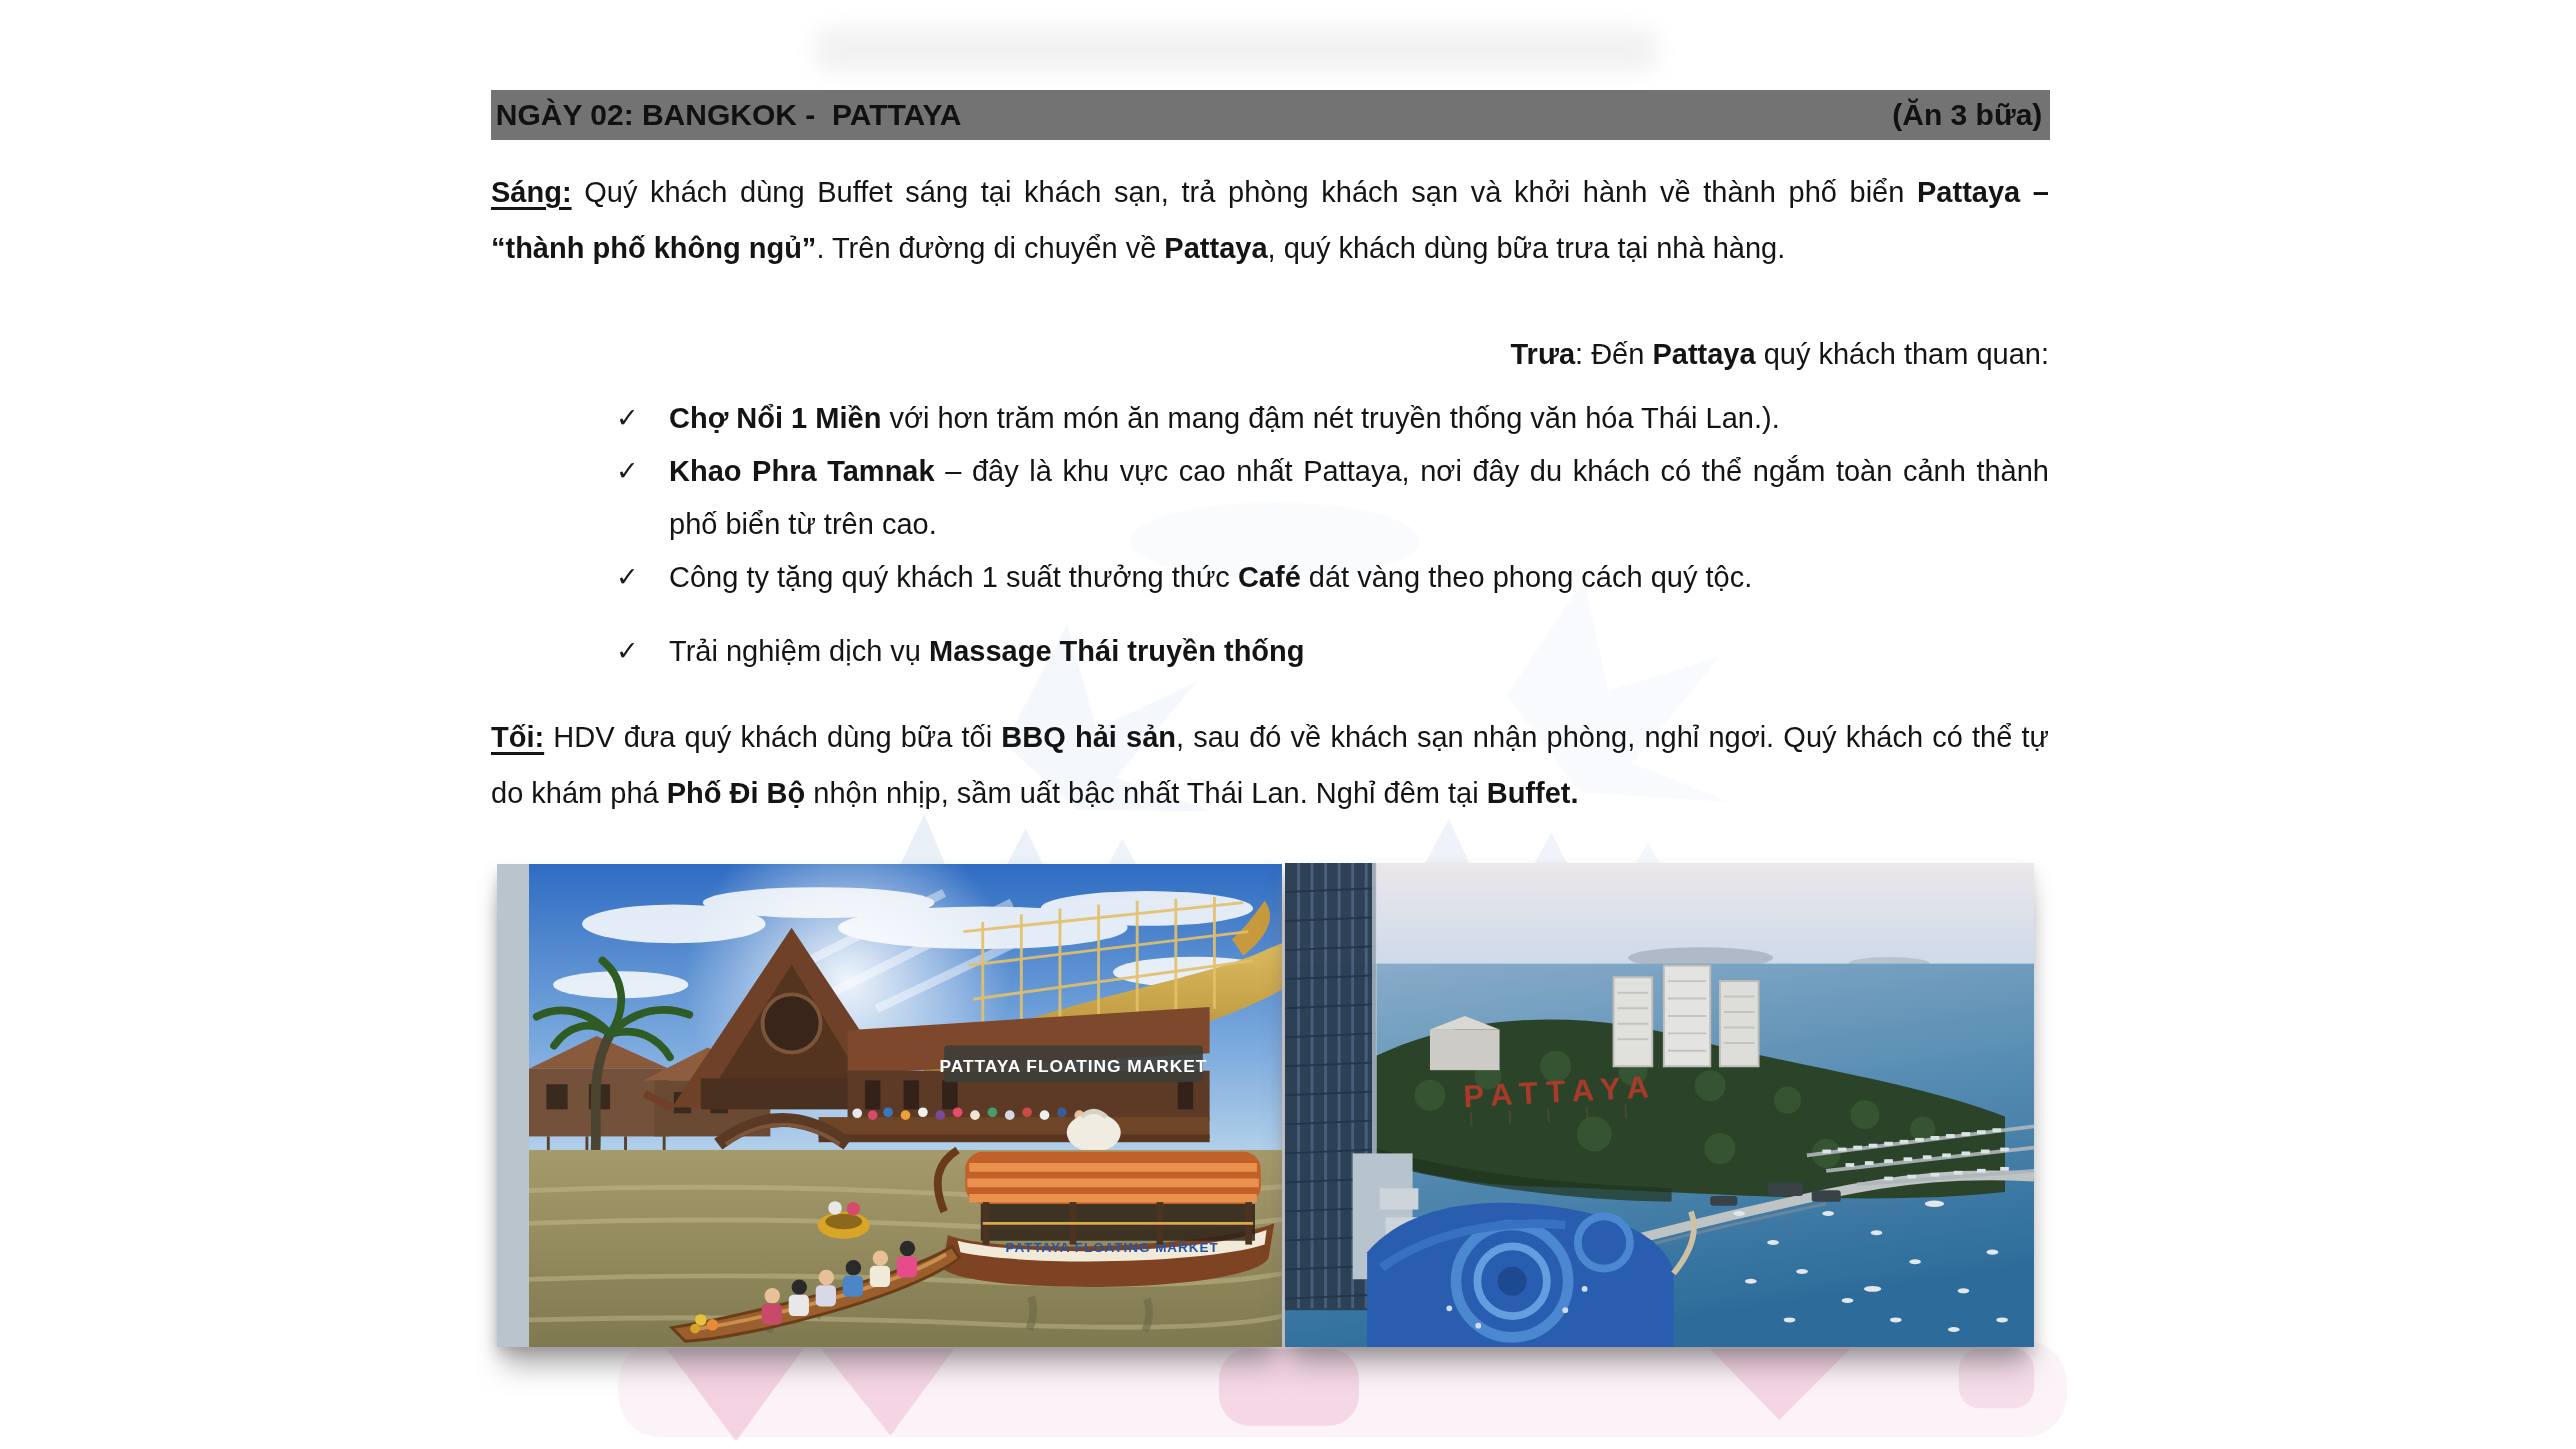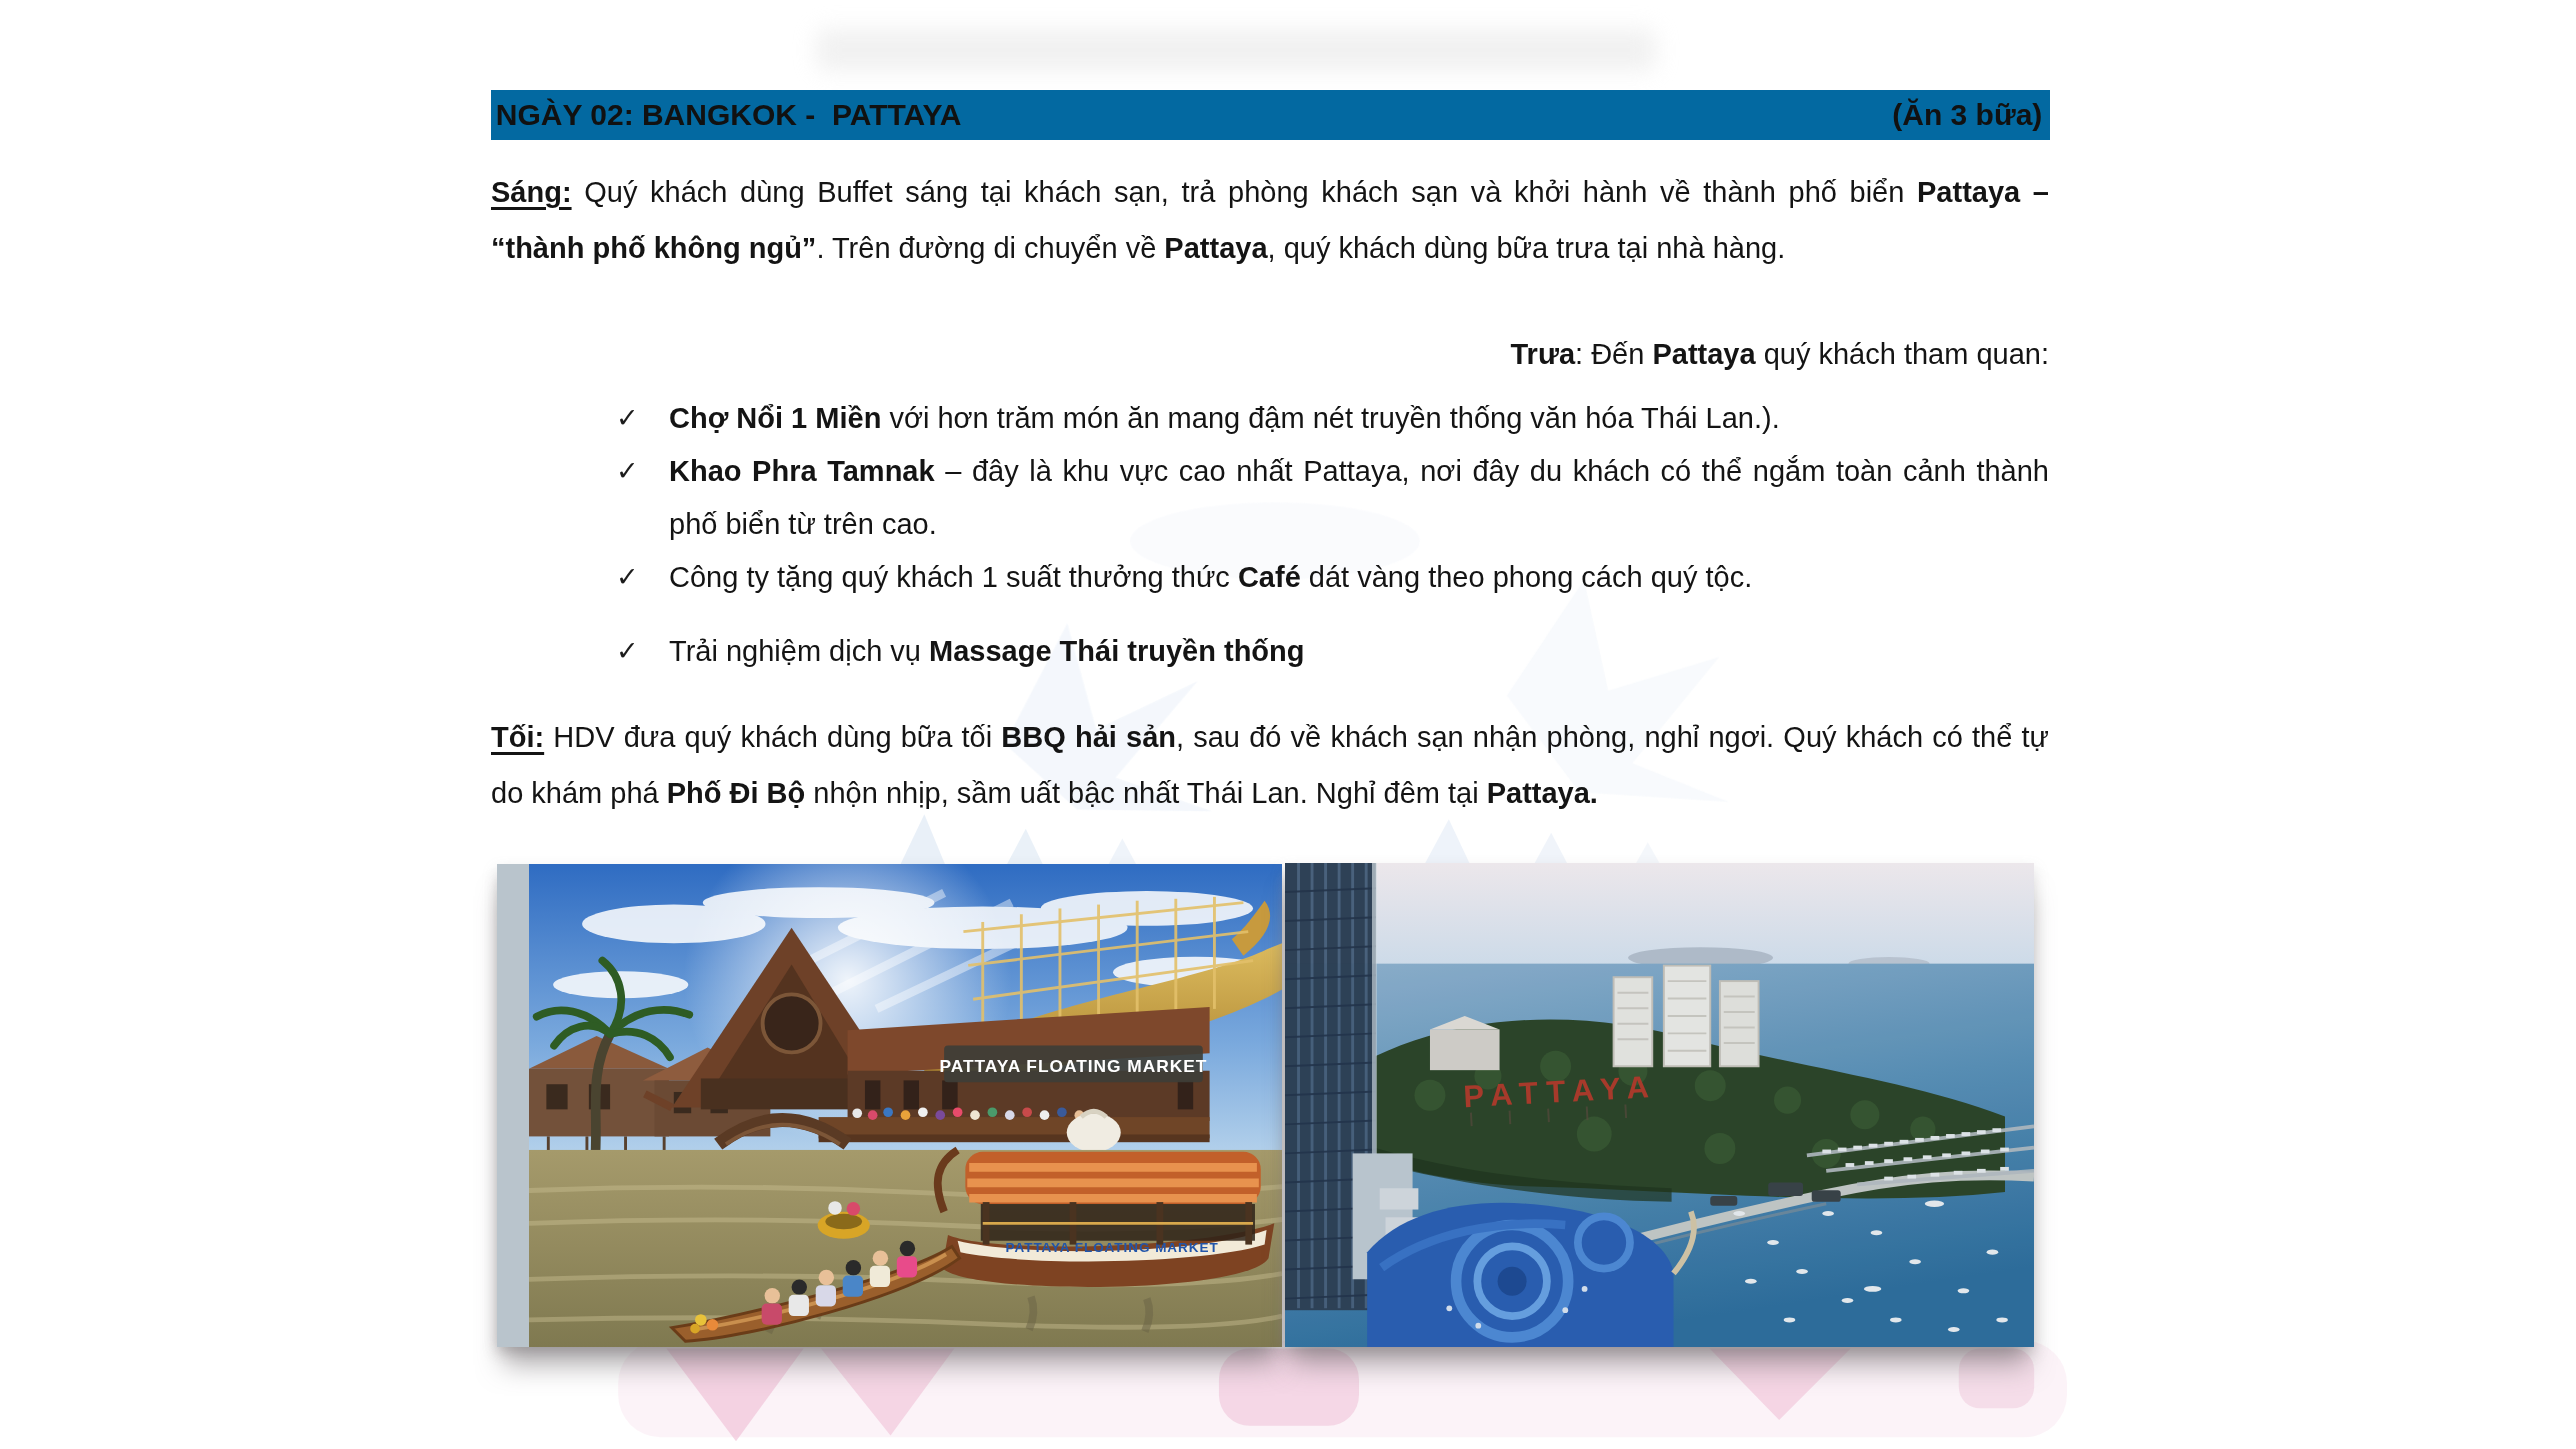--- a/index.html
+++ b/index.html
@@ -14,21 +14,21 @@
 
   .top-blur{
     position:absolute;left:816px;top:29px;width:840px;height:42px;
     background:#e6e6e6;filter:blur(10.6px);opacity:.55;border-radius:9.7px;z-index:1;
   }
 
   .watermark{position:absolute;left:0;top:0;width:2576px;height:1450px;z-index:1;pointer-events:none;}
 
   .daybar{
     position:absolute;left:491px;top:90px;width:1559px;height:50px;z-index:3;
-    background:#0369a1;display:flex;justify-content:space-between;align-items:center;
+    background:#737373;display:flex;justify-content:space-between;align-items:center;
     font-weight:700;font-size:30px;color:#111;box-sizing:border-box;padding:0 7.7px 0 4.8px;
     white-space:pre-wrap;
   }
 
   .para{
     position:absolute;left:491px;width:1558px;z-index:3;
     font-size:29px;line-height:56px;text-align:justify;
   }
   .p-morning{top:164px;}
   .p-noon{top:326px;text-align:right;}
@@ -103,21 +103,21 @@
   <li class="gap-after">
     <span class="mark">✓</span>
     <span class="btxt"><span>Công ty tặng quý khách 1 suất thưởng thức </span><span class="b">Café</span><span> dát vàng theo phong cách quý tộc.</span></span>
   </li>
   <li>
     <span class="mark">✓</span>
     <span class="btxt"><span>Trải nghiệm dịch vụ </span><span class="b">Massage Thái truyền thống</span></span>
   </li>
 </ul>
 
-<div class="para p-evening"><span class="b u">Tối:</span><span> HDV đưa quý khách dùng bữa tối </span><span class="b">BBQ hải sản</span><span>, sau đó về khách sạn nhận phòng, nghỉ ngơi. Quý khách có thể tự do khám phá </span><span class="b">Phố Đi Bộ</span><span> nhộn nhịp, sầm uất bậc nhất Thái Lan. Nghỉ đêm tại </span><span class="b">Pattaya.</span></div>
+<div class="para p-evening"><span class="b u">Tối:</span><span> HDV đưa quý khách dùng bữa tối </span><span class="b">BBQ hải sản</span><span>, sau đó về khách sạn nhận phòng, nghỉ ngơi. Quý khách có thể tự do khám phá </span><span class="b">Phố Đi Bộ</span><span> nhộn nhịp, sầm uất bậc nhất Thái Lan. Nghỉ đêm tại </span><span class="b">Buffet.</span></div>
 
 <div class="photo photo-left">
 <svg viewBox="0 0 780 500" preserveAspectRatio="none">
   <defs>
     <linearGradient id="sky1" x1="0" y1="0" x2="0" y2="1">
       <stop offset="0" stop-color="#2f6cc2"></stop>
           <stop offset="0.6" stop-color="#7aa9dd"></stop>
           <stop offset="1" stop-color="#b8d4ec"></stop>
     </linearGradient>
     <linearGradient id="water1" x1="0" y1="0" x2="0" y2="1">

